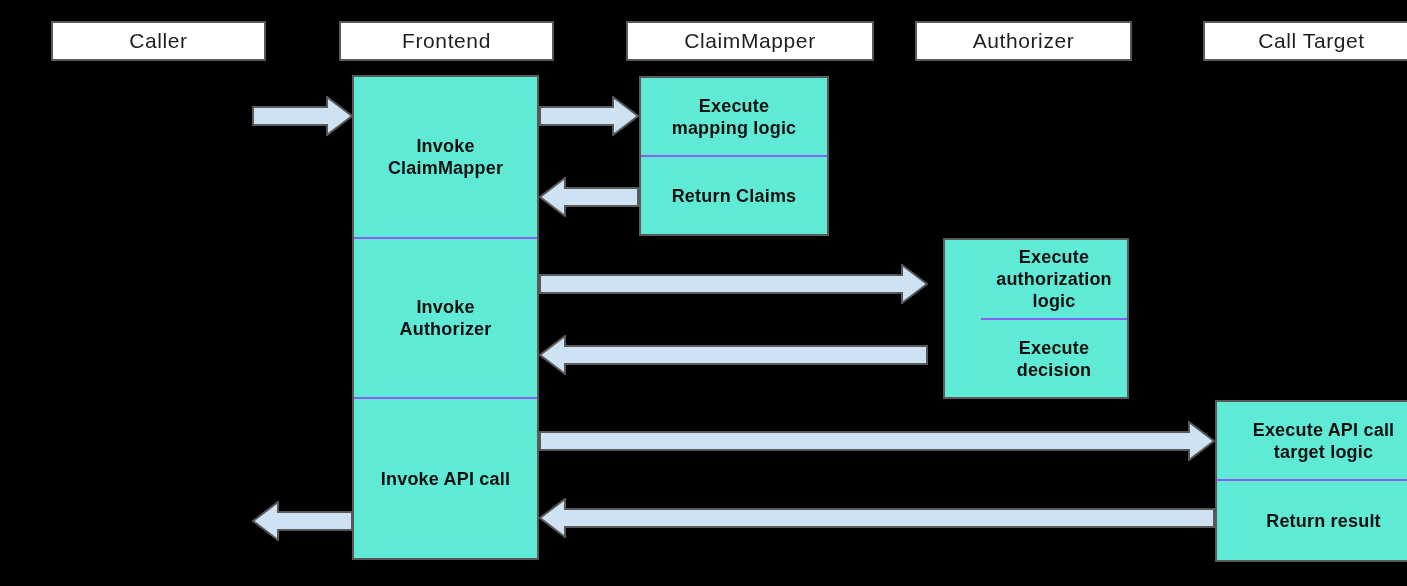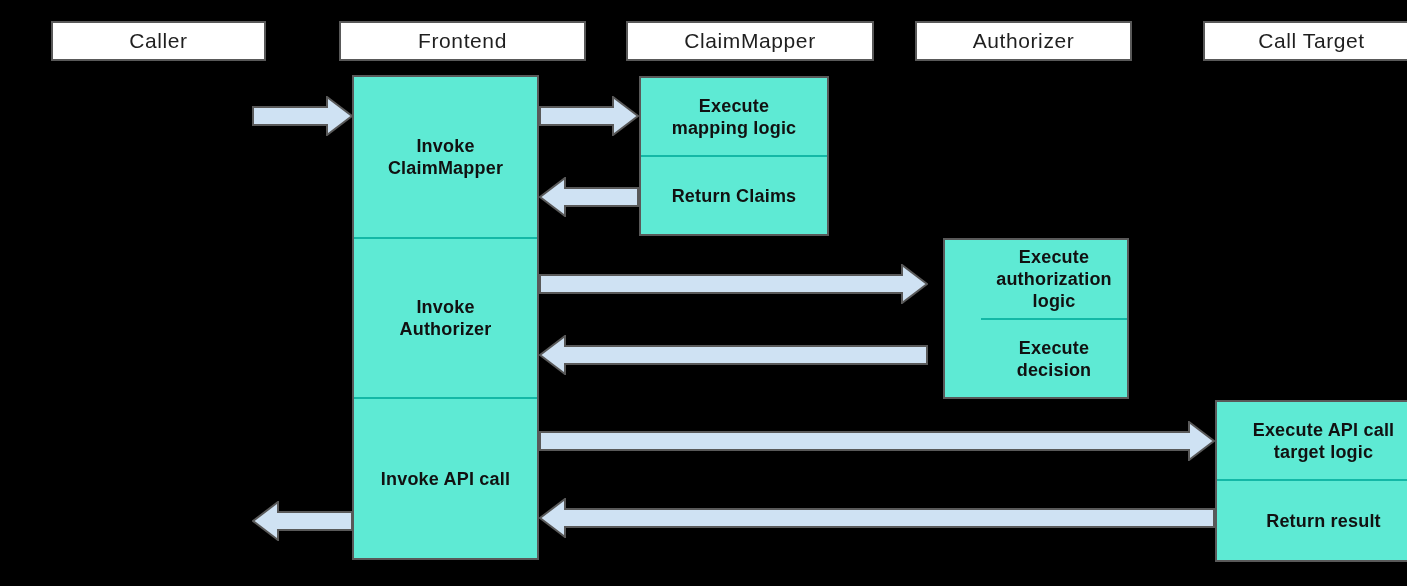--- a/index.html
+++ b/index.html
@@ -46,21 +46,21 @@
     align-items: center;
     justify-content: center;
     text-align: center;
     font-size: 18px;
     font-weight: 700;
     line-height: 22px;
     letter-spacing: 0.2px;
     color: #111111;
   }
   .sec + .sec {
-    border-top: 2px solid #14b8a6;
+    border-top: 2px solid #8b5cf6;
   }
   .sec span { display: inline-block; }
   .w120 { max-width: 120px; }
   .w130 { max-width: 130px; }
   .w140 { max-width: 140px; }
   .w155 { max-width: 155px; }
   .w160 { max-width: 160px; }
   .arrow {
     position: absolute;
     height: 40px;
@@ -68,21 +68,21 @@
   .arrow svg { display: block; }
 </style>
 </head>
 <body>
 
 <div id="canvas">
 
   <div class="hdr" style="left:22px;  width:215px;">
       <span>Caller</span>
     </div>
-  <div class="hdr" style="left:310px; width:247px;">
+  <div class="hdr" style="left:310px; width:215px;">
       <span>Frontend</span>
     </div>
   <div class="hdr" style="left:597px; width:248px;">
       <span>ClaimMapper</span>
     </div>
   <div class="hdr" style="left:886px; width:217px;">
       <span>Authorizer</span>
     </div>
   <div class="hdr" style="left:1174px;width:217px;">
       <span>Call Target</span>

